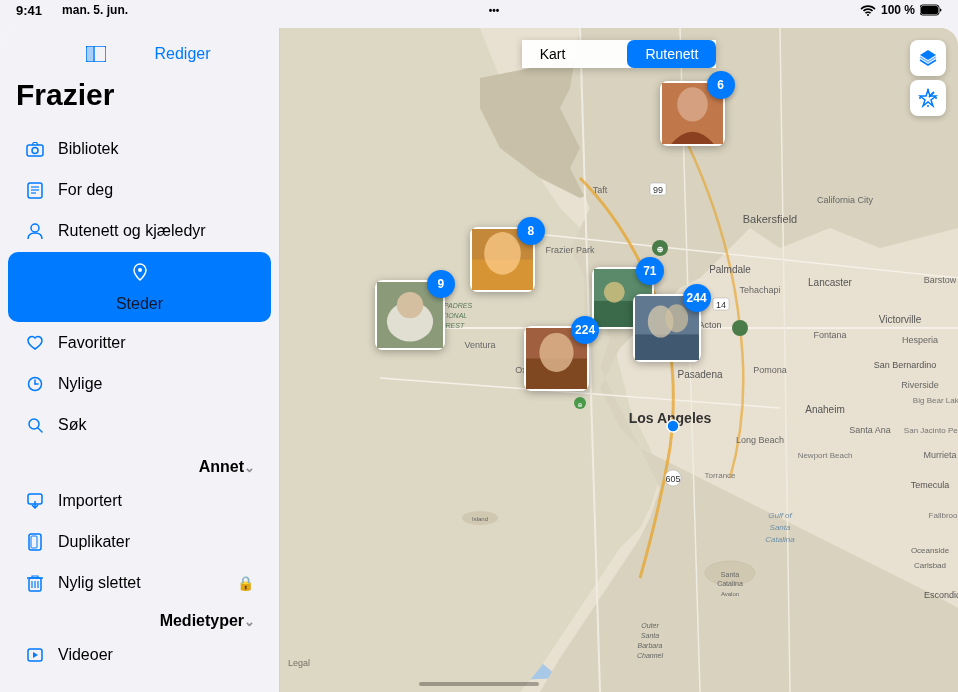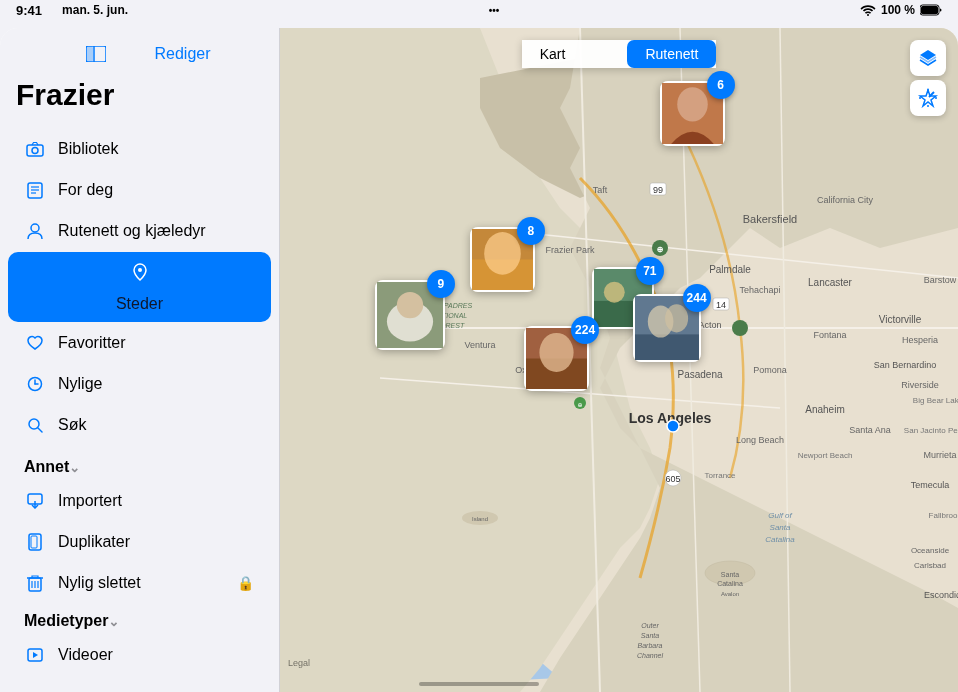--- a/index.html
+++ b/index.html
@@ -112,21 +112,21 @@
       color: #007aff;
       font-size: 17px;
       flex-shrink: 0;
     }
 
     .item-label { flex: 1; font-size: 16px; }
 
     .section-header {
       display: flex;
       align-items: center;
-      justify-content: flex-start;
+      justify-content: flex-end;
       padding: 8px 24px 4px 24px;
       font-size: 16px;
       font-weight: 600;
       color: #000;
     }
     .section-chevron {
       color: #8e8e93;
       font-size: 13px;
     }
 

